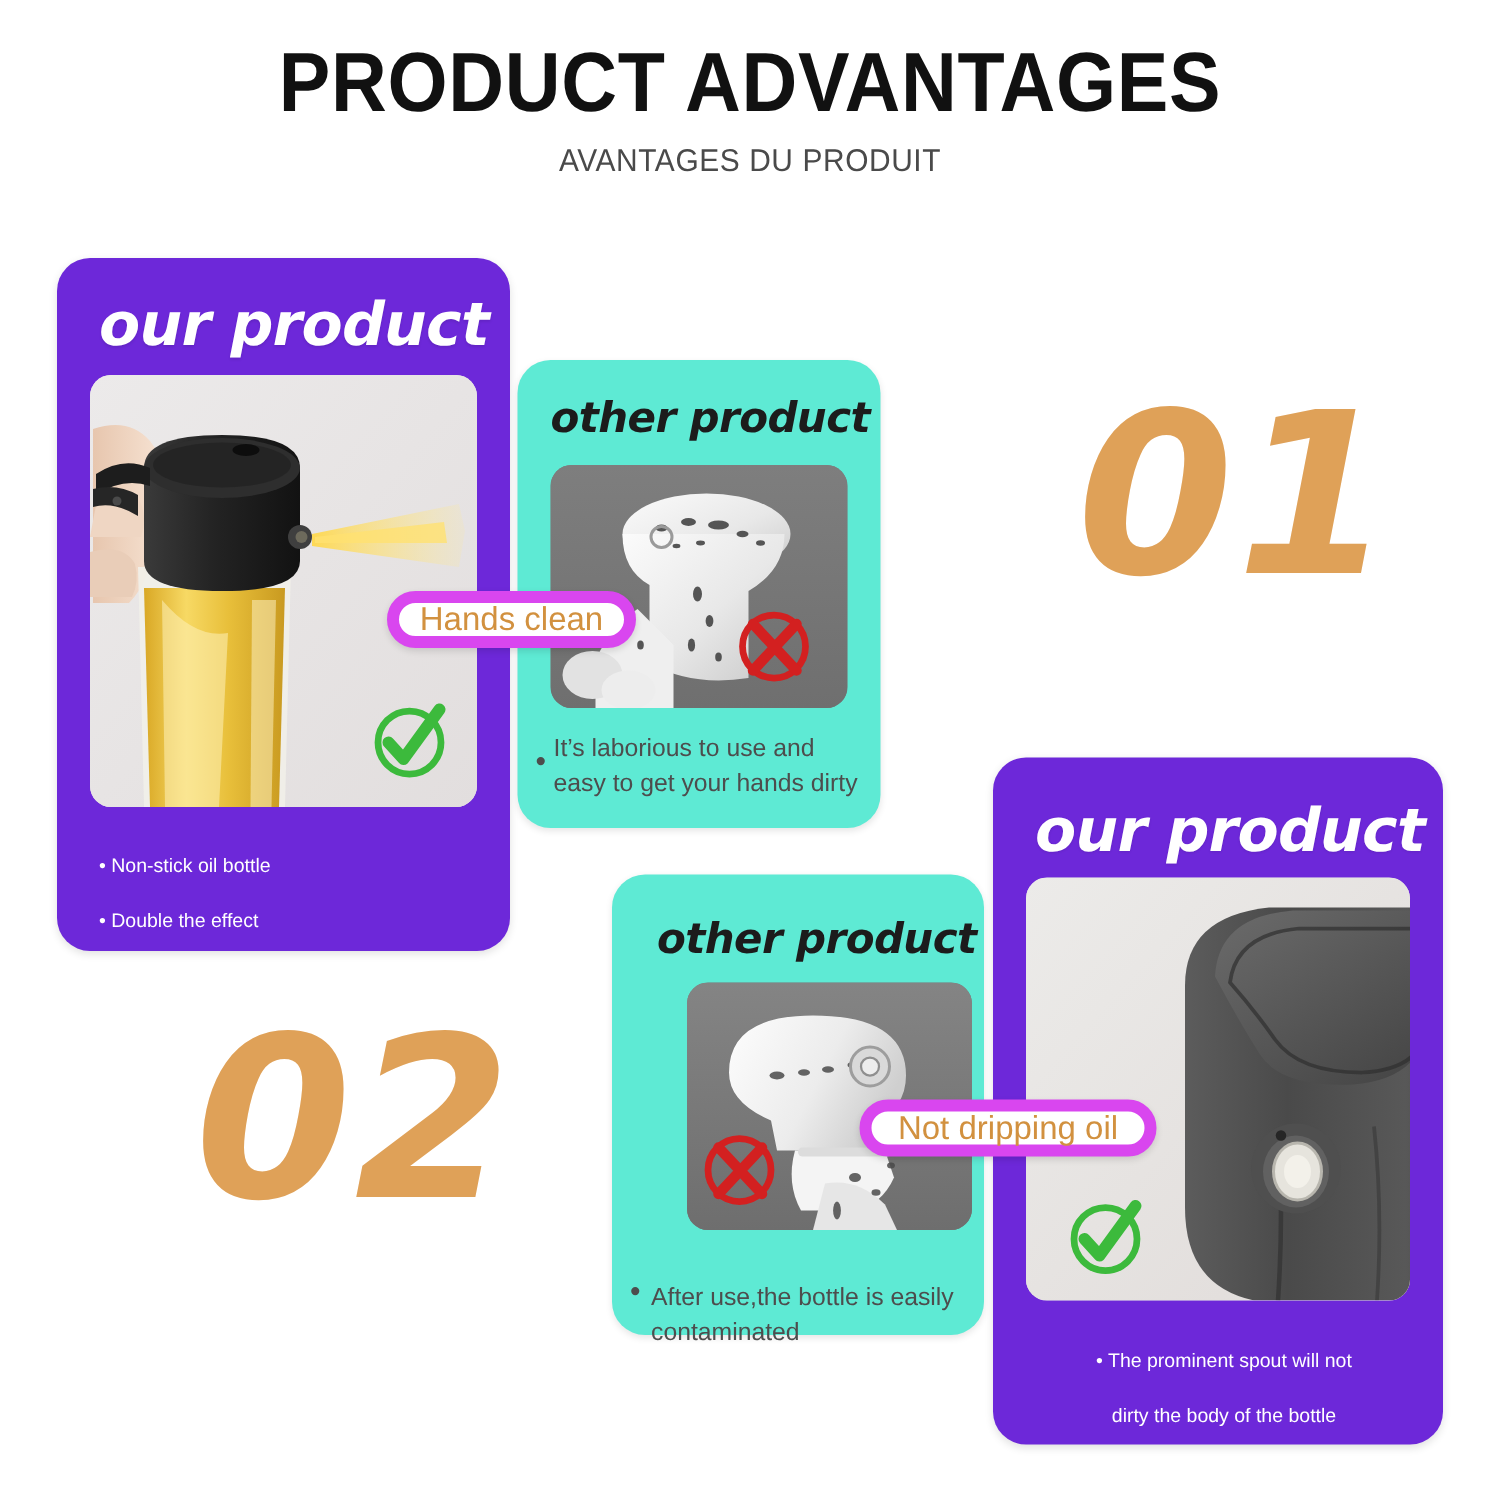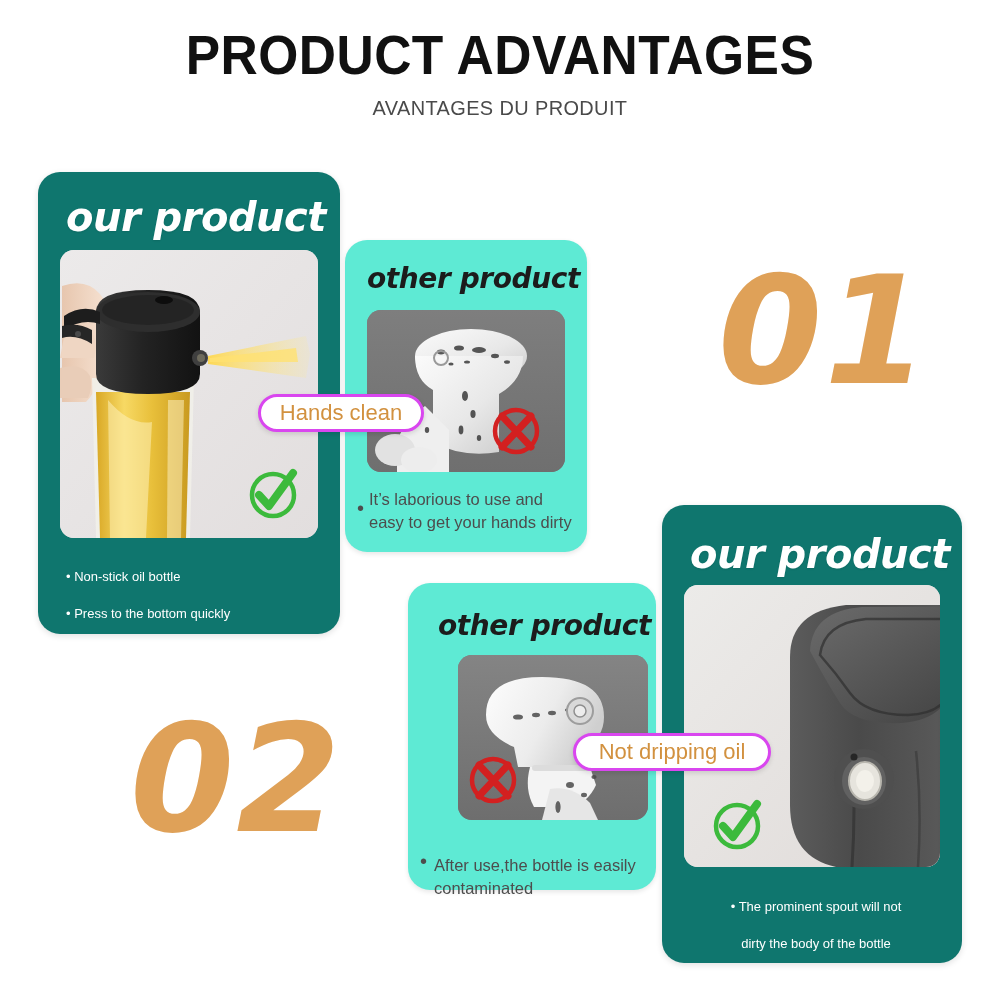--- a/index.html
+++ b/index.html
@@ -44,21 +44,21 @@
     white-space: nowrap;
   }
 
   
   .card {
     position: absolute;
     border-radius: 22px;
     box-sizing: border-box;
   }
   .card-our {
-    background: #0f766e;
+    background: #6d28d9;
     box-shadow: 0 2px 6px rgba(0,0,0,0.12);
   }
   .card-other {
     background: #5eead4;
     box-shadow: 0 2px 5px rgba(0,0,0,0.10);
   }
 
   .card-heading {
     position: absolute;
     font-family: "DejaVu Sans", sans-serif;
@@ -105,21 +105,21 @@
     position: absolute;
     color: #4d4d4d;
     font-size: 20px;
     line-height: 1;
   }
 
   
   .pill {
     position: absolute;
     background: #ffffff;
-    border: 3px solid #d946ef;
+    border: 8px solid #d946ef;
     border-radius: 999px;
     color: #d2913f;
     font-size: 22px;
     display: flex;
     align-items: center;
     justify-content: center;
     white-space: nowrap;
     box-shadow: 0 2px 5px rgba(0,0,0,0.13);
     box-sizing: border-box;
   }
@@ -256,21 +256,20 @@
       <path d="M150 108 L236 98 L238 112 L150 112 Z" fill="#ffe171" opacity="0.8"></path>
     </svg>
     <svg class="mark" style="left:182px; top:212px; width:62px; height:62px;" viewBox="0 0 62 62">
       <circle cx="31" cy="33" r="21" fill="none" stroke="#3cba3c" stroke-width="4.5"></circle>
       <path d="M17 33 L27 44 L51 11" fill="none" stroke="#3cba3c" stroke-width="8" stroke-linecap="round" stroke-linejoin="round"></path>
     </svg>
   </div>
 
   <div class="bullets bullets-our" style="left:28px; top:378px; width:270px;">
     <div>• Non-stick oil bottle</div>
-    <div>• Press to the bottom quickly</div>
     <div>• Double the effect</div>
   </div>
 </div>
 
 <div class="pill" style="left:258px; top:394px; width:166px; height:38px;">Hands clean</div>
 
 <div class="big-number" style="left:718px; top:256px;">01</div>
 
 <div class="card card-other" style="left:408px; top:583px; width:248px; height:307px;">
 
@@ -366,13 +365,13 @@
   </div>
 
   <div class="bullets bullets-our" style="left:18px; top:375px; width:272px; text-align:center;">
     <div>• The prominent spout will not</div>
     <div>dirty the body of the bottle</div>
   </div>
 </div>
 
 <div class="pill" style="left:573px; top:733px; width:198px; height:38px;">Not dripping oil</div>
 
-<div class="big-number" style="left:130px; top:704px;">02</div>
+<div class="big-number" style="left:130px; top:672px;">02</div>
 
 </body></html>

